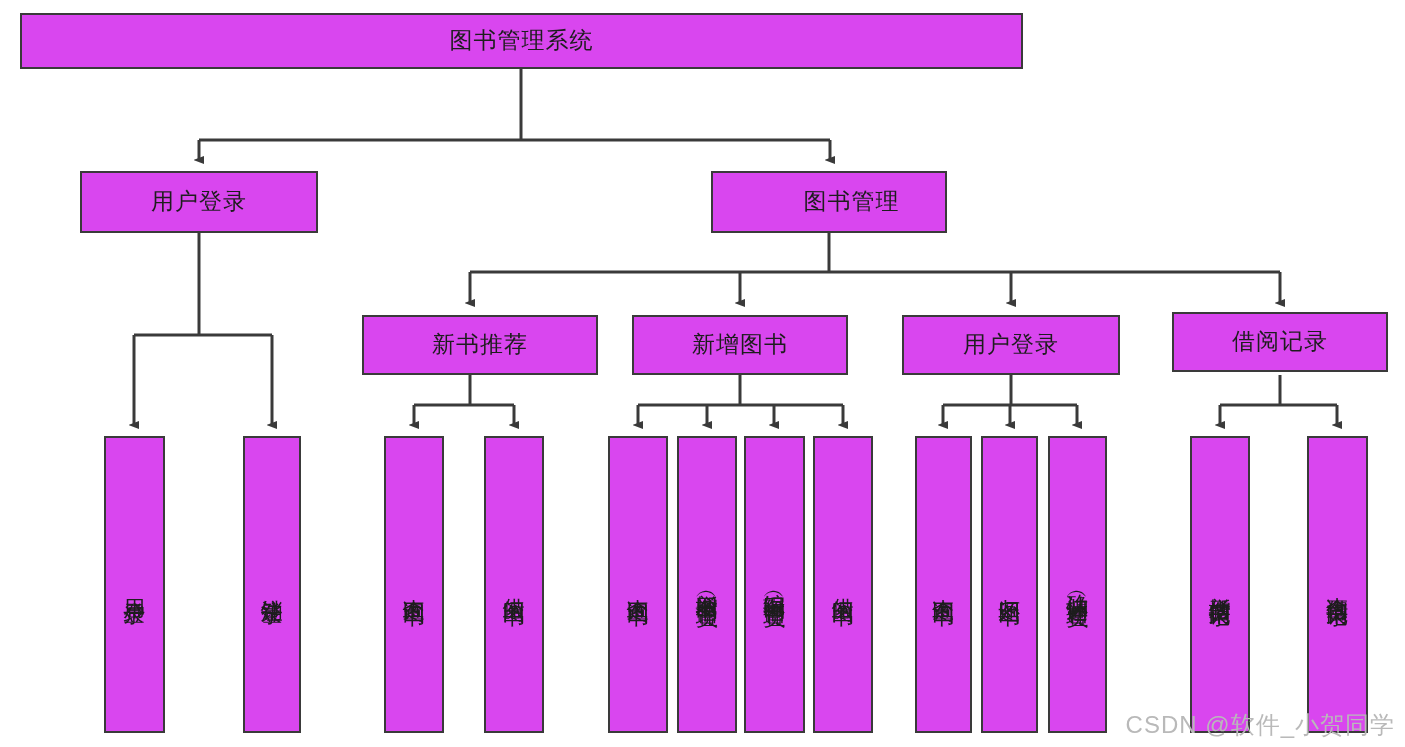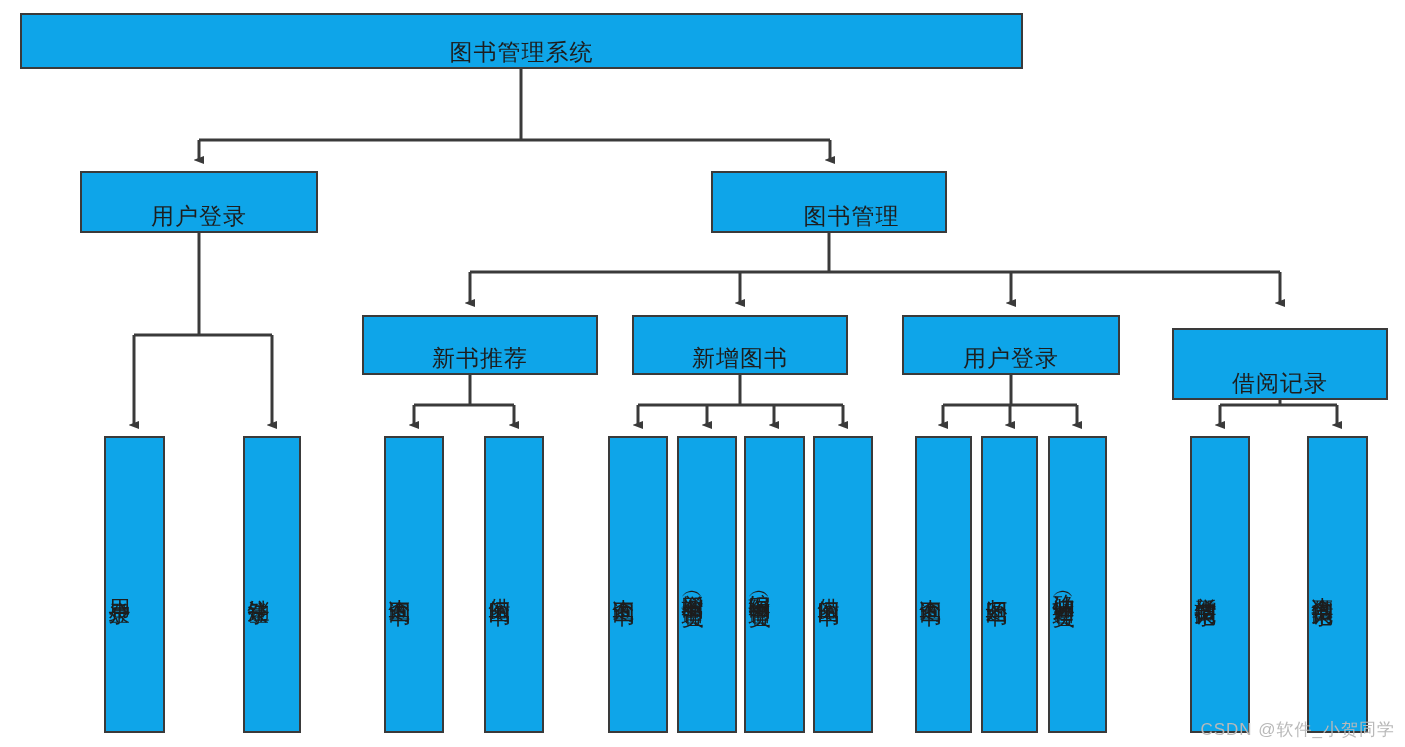--- a/index.html
+++ b/index.html
@@ -20,23 +20,23 @@
     left: 0;
     top: 0;
     width: 1405px;
     height: 747px;
     pointer-events: none;
   }
   .node {
     position: absolute;
     box-sizing: border-box;
     border: 2px solid #3a3a3a;
-    background: #0ea5e9;
+    background: #d946ef;
     display: flex;
-    align-items: flex-end;
+    align-items: center;
     justify-content: center;
     color: #1d1d1d;
   }
   .node.horiz {
     font-size: 23px;
     letter-spacing: 1px;
     line-height: 1.2;
   }
   .node.vert {
     writing-mode: vertical-rl;
@@ -49,21 +49,21 @@
   }
   .node.vert .vtext {
     writing-mode: vertical-rl;
     text-orientation: upright;
     display: block;
   }
   .watermark {
     position: absolute;
     right: 10px;
     bottom: 6px;
-    font-size: 17px;
+    font-size: 24px;
     color: #b9b9b9;
     letter-spacing: 1px;
     white-space: nowrap;
   }
 </style>
 </head>
 <body>
 
 <div id="canvas">
 
@@ -130,21 +130,21 @@
 
   <div class="node horiz" style="left: 362px; top: 315px; width: 236px; height: 60px;">
     <span>新书推荐</span>
   </div>
   <div class="node horiz" style="left: 632px; top: 315px; width: 216px; height: 60px;">
     <span>新增图书</span>
   </div>
   <div class="node horiz" style="left: 902px; top: 315px; width: 218px; height: 60px;">
     <span>用户登录</span>
   </div>
-  <div class="node horiz" style="left: 1172px; top: 328px; width: 216px; height: 72px;">
+  <div class="node horiz" style="left: 1172px; top: 312px; width: 216px; height: 60px;">
     <span>借阅记录</span>
   </div>
 
   <div class="node vert" style="left: 104px; top: 436px; width: 61px; height: 297px;">
     <span class="vtext">用户登录</span>
   </div>
   <div class="node vert" style="left: 243px; top: 436px; width: 58px; height: 297px;">
     <span class="vtext">注销登录</span>
   </div>
   <div class="node vert" style="left: 384px; top: 436px; width: 60px; height: 297px;">

